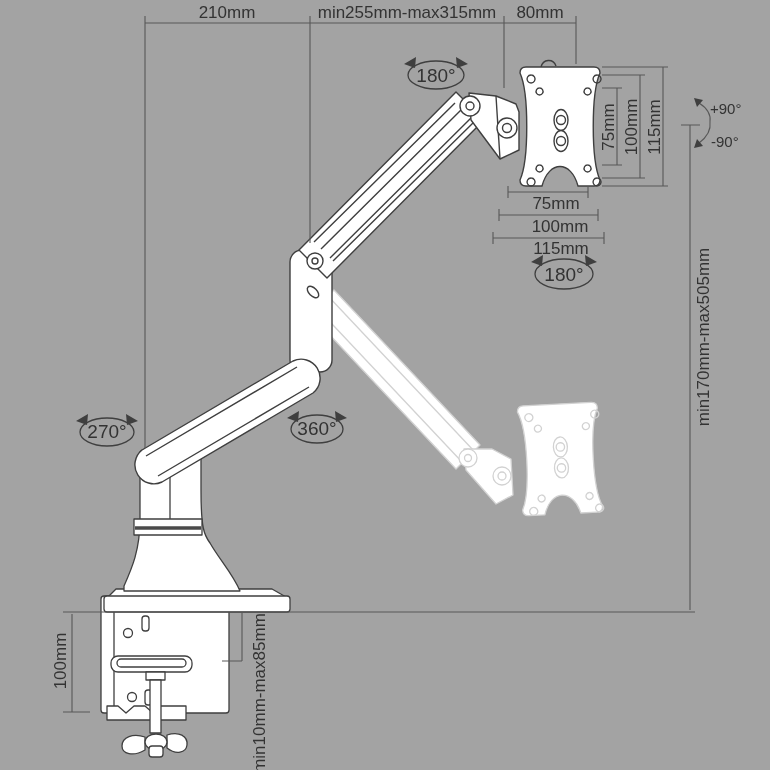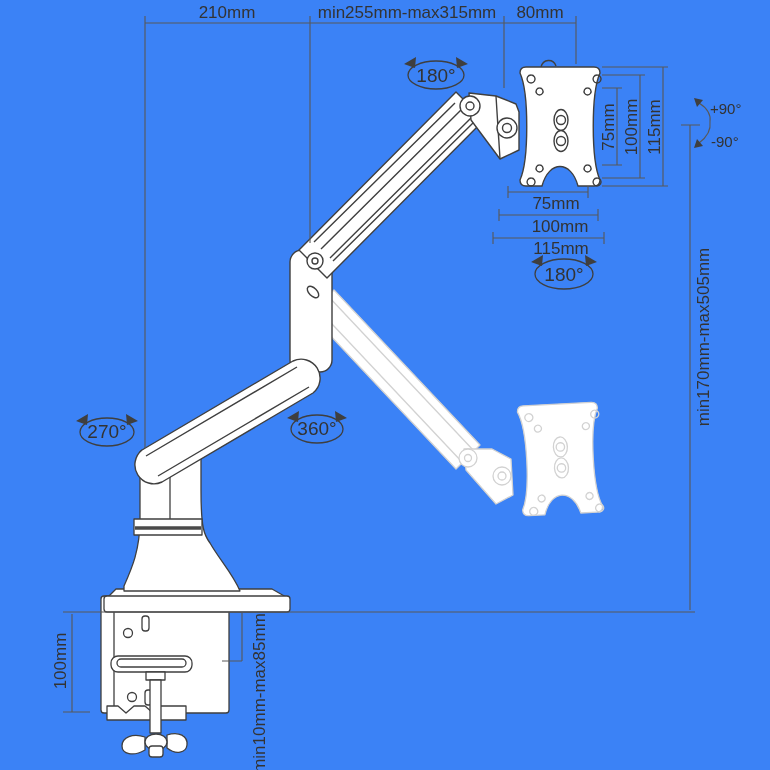--- a/index.html
+++ b/index.html
@@ -1,16 +1,16 @@
 <!DOCTYPE html>
 <html><head>
 <meta charset="utf-8">
 <style>
   html,body{margin:0;padding:0;background:#ffffff;}
-  .stage{position:relative;width:770px;height:770px;background:#3b82f6;overflow:hidden;
+  .stage{position:relative;width:770px;height:770px;background:#a3a3a3;overflow:hidden;
          font-family:"Liberation Sans", sans-serif;}
   svg{display:block}
   text{font-family:"Liberation Sans", sans-serif; fill:#333; }
   .dim-t{font-size:17px;}
   .oval-t{font-size:19px;}
   .tilt-t{font-size:15px;}
 </style>
 </head>
 <body>
 

